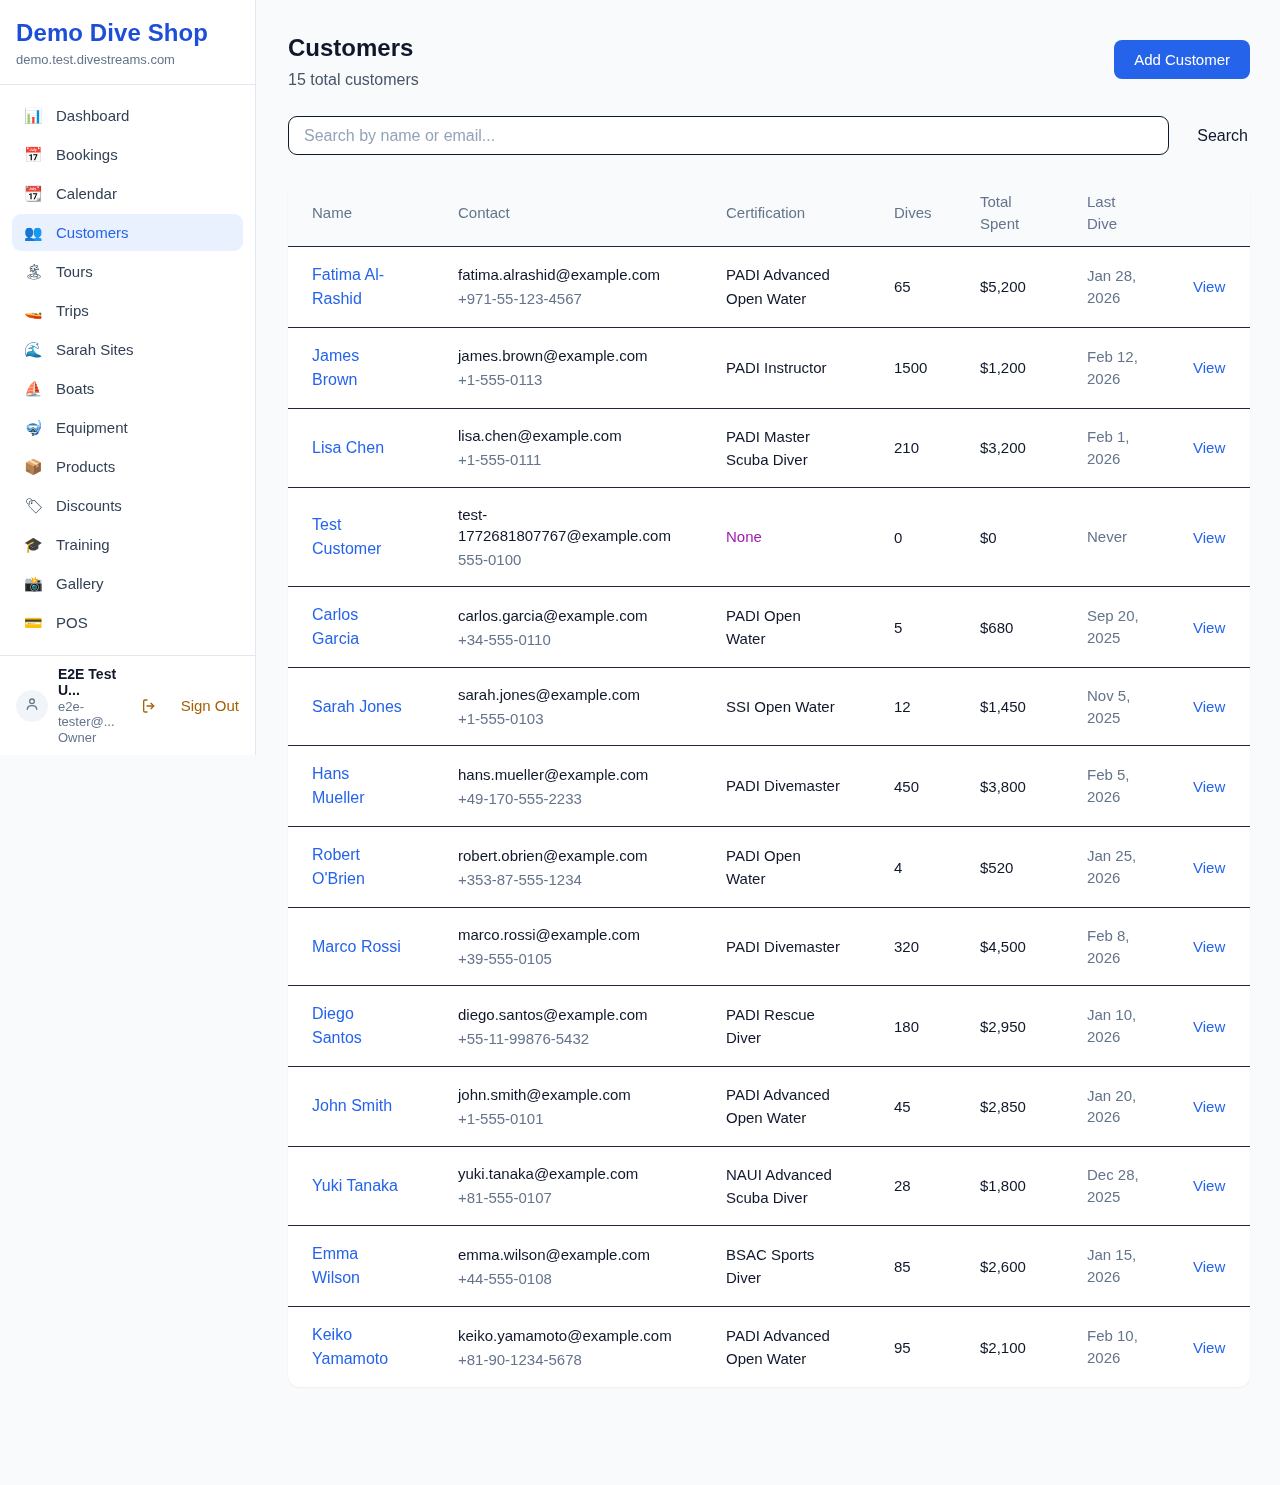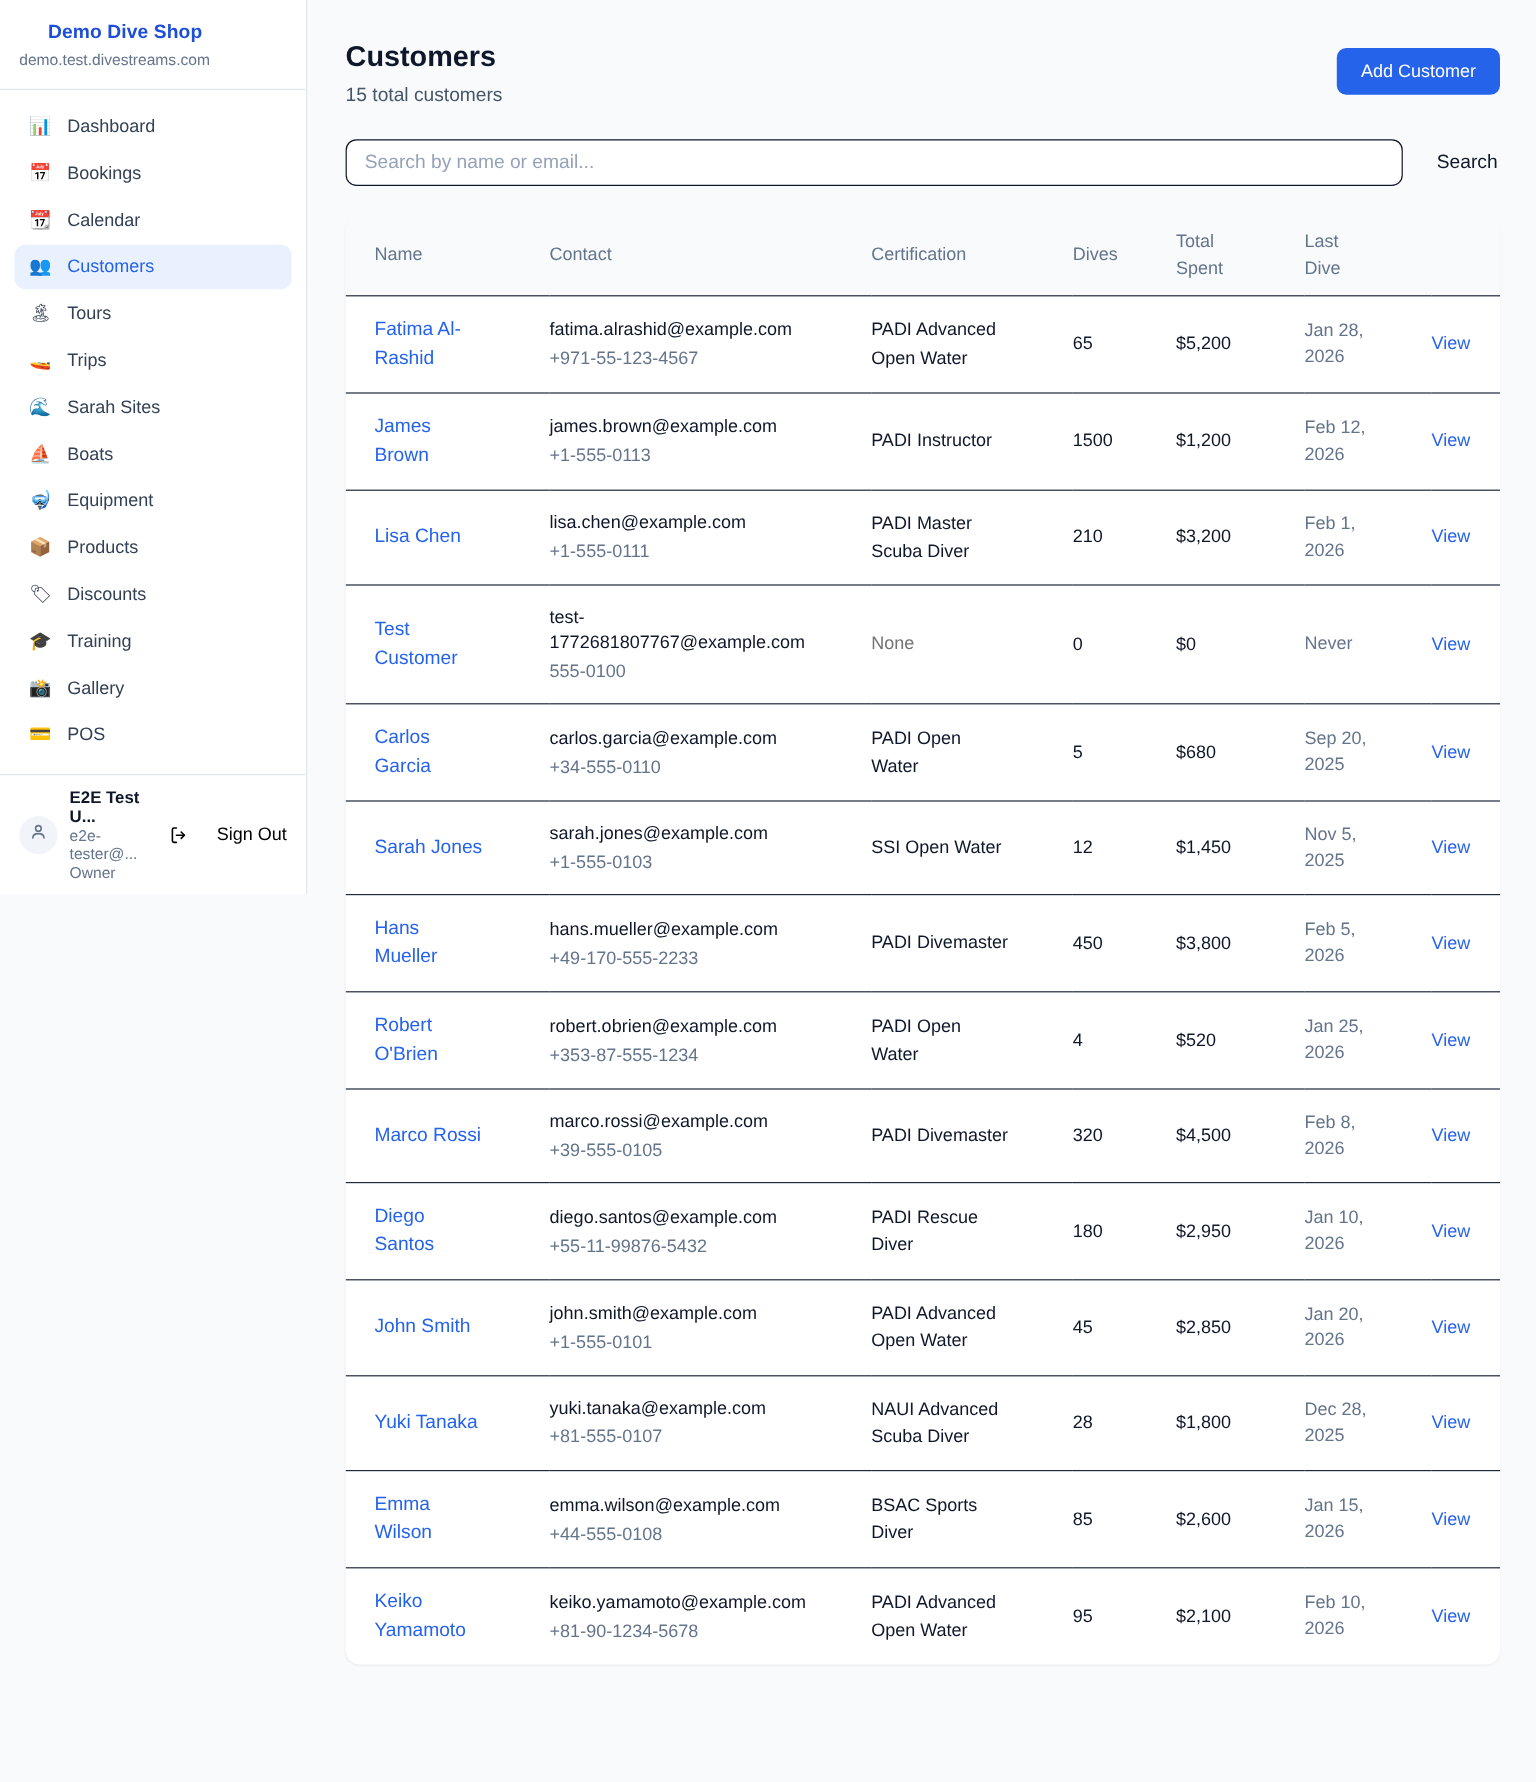--- a/index.html
+++ b/index.html
@@ -13,21 +13,21 @@
   .app { display: flex; align-items: flex-start; width: 1280px; }
 
   
   .sidebar {
     width: 256px;
     flex: 0 0 256px;
     background: #ffffff;
     border-right: 1px solid #e2e8f0;
   }
   .sidebar-header { padding: 19px 16px 17px 16px; border-bottom: 1px solid #e2e8f0; }
-  .shop-name { font-size: 16px; font-weight: 800; color: #1d4ed8; letter-spacing: 0.1px; margin-left: 24px; }
+  .shop-name { font-size: 24px; font-weight: 800; color: #1d4ed8; letter-spacing: 0.1px; }
   .shop-domain { font-size: 13px; color: #64748b; margin-top: 5px; }
   .nav { padding: 12px; }
   .nav-item {
     display: flex; align-items: center; gap: 12px;
     padding: 10px 12px; margin-bottom: 2px;
     border-radius: 9px;
     font-size: 15px; color: #334155;
     cursor: pointer; white-space: nowrap;
   }
   .nav-item.active { background: #e8f1fd; color: #2563eb; font-weight: 500; }
@@ -42,21 +42,21 @@
     background: #f1f5f9; color: #64748b;
     display: flex; align-items: center; justify-content: center;
     flex: 0 0 32px;
   }
   .user-info { flex: 1 1 auto; min-width: 0; }
   .user-name { font-size: 14px; font-weight: 700; color: #0f172a; }
   .user-email, .user-role { font-size: 13px; color: #64748b; margin-top: 1px; }
   .sign-out {
     background: none; border: none;
     display: flex; align-items: center; gap: 24px;
-    font-family: inherit; font-size: 15px; color: #000000;
+    font-family: inherit; font-size: 15px; color: #a16207;
     cursor: pointer; white-space: nowrap; padding: 0;
   }
 
   
   .main { flex: 1 1 auto; padding: 34px 30px 30px 32px; min-width: 0; }
   .header-row { display: flex; align-items: flex-start; justify-content: space-between; }
   .page-title { font-size: 24px; font-weight: 700; color: #0f172a; }
   .page-subtitle { font-size: 16px; color: #475569; margin-top: 9px; }
   .add-btn {
     background: #2563eb; color: #ffffff;
@@ -109,21 +109,21 @@
   }
   tbody tr:last-child td { border-bottom: none; }
   .name-link {
     color: #2563eb; font-size: 16px; line-height: 1.5;
     text-decoration: none; cursor: pointer;
     display: block; max-width: 90px; overflow-wrap: break-word;
   }
   .contact-email { color: #0f172a; line-height: 1.4; max-width: 215px; overflow-wrap: break-word; }
   .contact-phone { color: #64748b; line-height: 1.4; margin-top: 3px; }
   .cert { line-height: 1.55; max-width: 118px; }
-  .cert.muted { color: #737373; }
+  .cert.muted { color: #a21caf; }
   .last-dive { color: #64748b; line-height: 1.45; max-width: 64px; }
   .view-link { color: #2563eb; text-decoration: none; cursor: pointer; }
 </style>
 </head>
 <body>
 
 <div class="app">
 
   <aside class="sidebar">
     <div class="sidebar-header">

